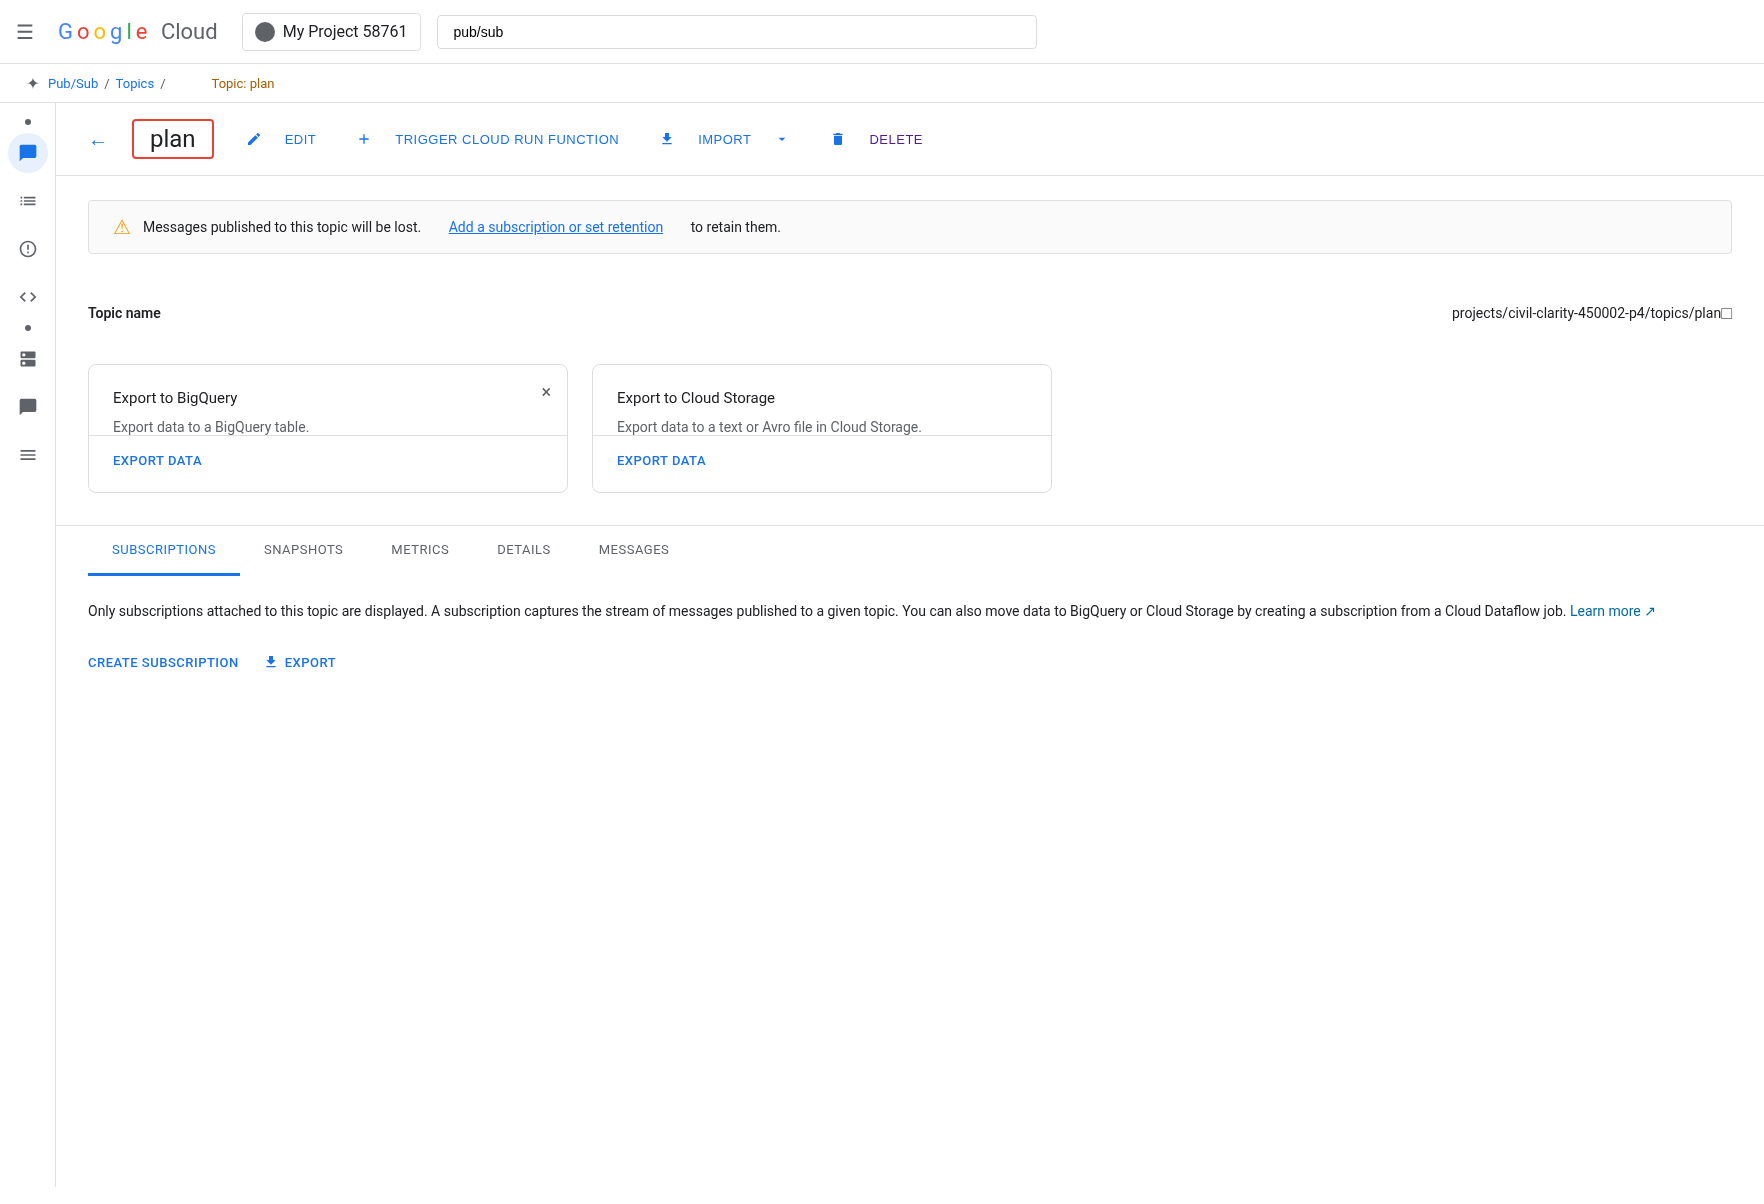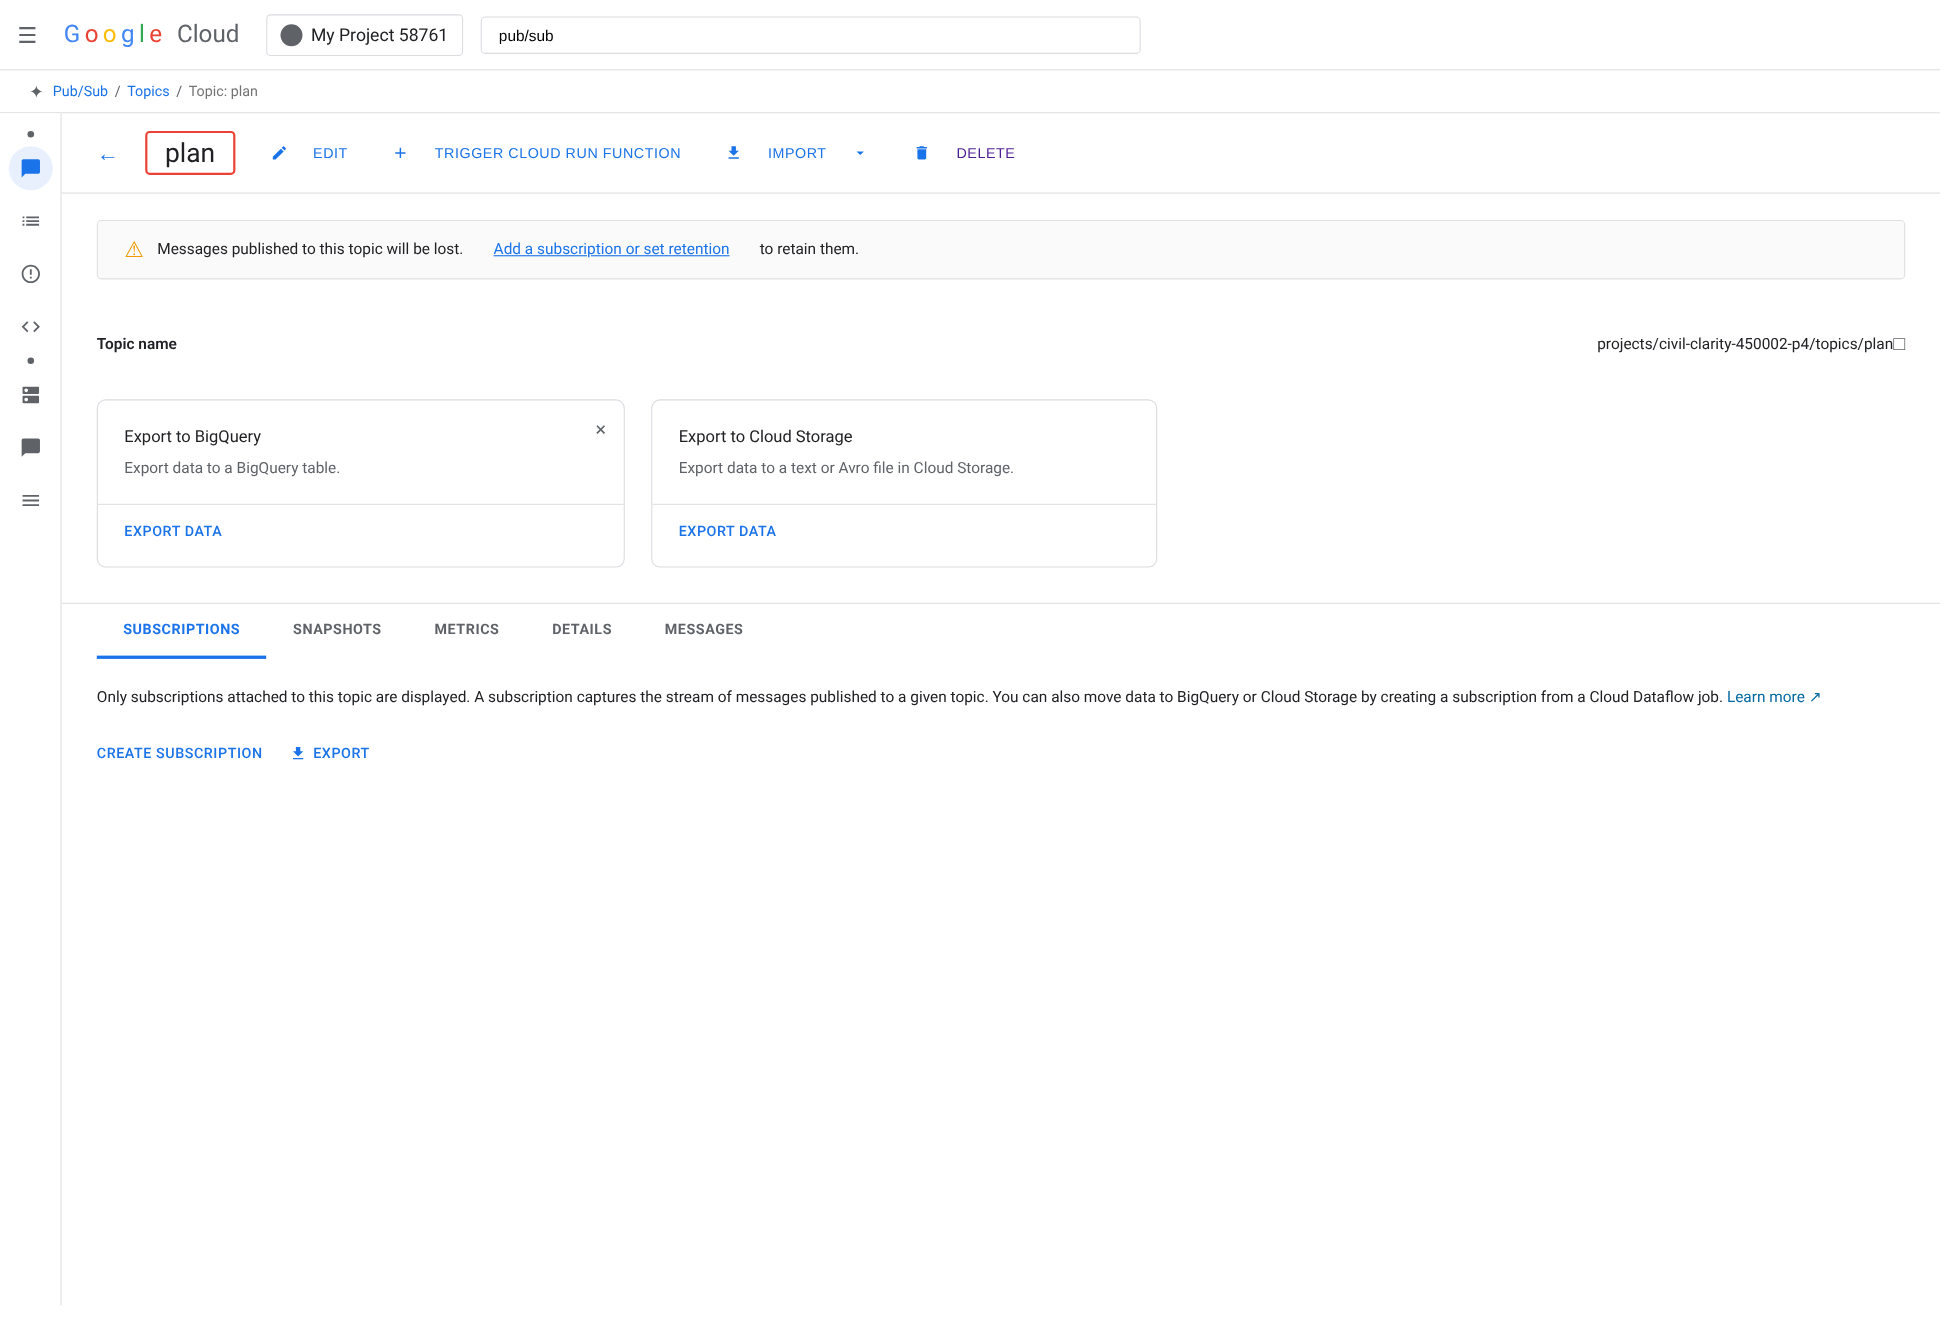--- a/index.html
+++ b/index.html
@@ -66,21 +66,21 @@
       gap: 6px;
     }
     .breadcrumb-icon {
       width: 18px; height: 18px;
       display: inline-flex; align-items: center; justify-content: center;
       color: #5f6368;
       font-size: 16px;
     }
     .breadcrumb a { color: #1a73e8; text-decoration: none; }
     .breadcrumb .sep { color: #5f6368; }
-    .breadcrumb .current { color: #737373; }
+    .breadcrumb .current { color: #a16207; margin-left: 40px; }
 
     
     .main-layout {
       display: flex;
       height: calc(100vh - 120px);
     }
 
     
     .sidebar {
       width: 56px;
@@ -224,21 +224,20 @@
     }
     .card-title {
       font-size: 15px;
       font-weight: 400;
       margin-bottom: 12px;
       color: #202124;
     }
     .card-desc {
       font-size: 14px;
       color: #5f6368;
-      margin-bottom: 24px;
     }
     .card-divider {
       border: none;
       border-top: 1px solid #e0e0e0;
       margin: 0 -24px 16px;
     }
     .card-action {
       color: #1a73e8;
       font-size: 13px;
       font-weight: 500;
@@ -259,21 +258,21 @@
       border-top: 1px solid #e0e0e0;
       padding: 0 32px;
     }
     .tabs {
       display: flex;
       gap: 0;
     }
     .tab {
       padding: 16px 24px;
       font-size: 13px;
-      font-weight: 700;
+      font-weight: 400;
       letter-spacing: 0.5px;
       text-transform: uppercase;
       cursor: pointer;
       color: #5f6368;
       border-bottom: 3px solid transparent;
     }
     .tab.active {
       color: #1a73e8;
       border-bottom: 3px solid #1a73e8;
     }

